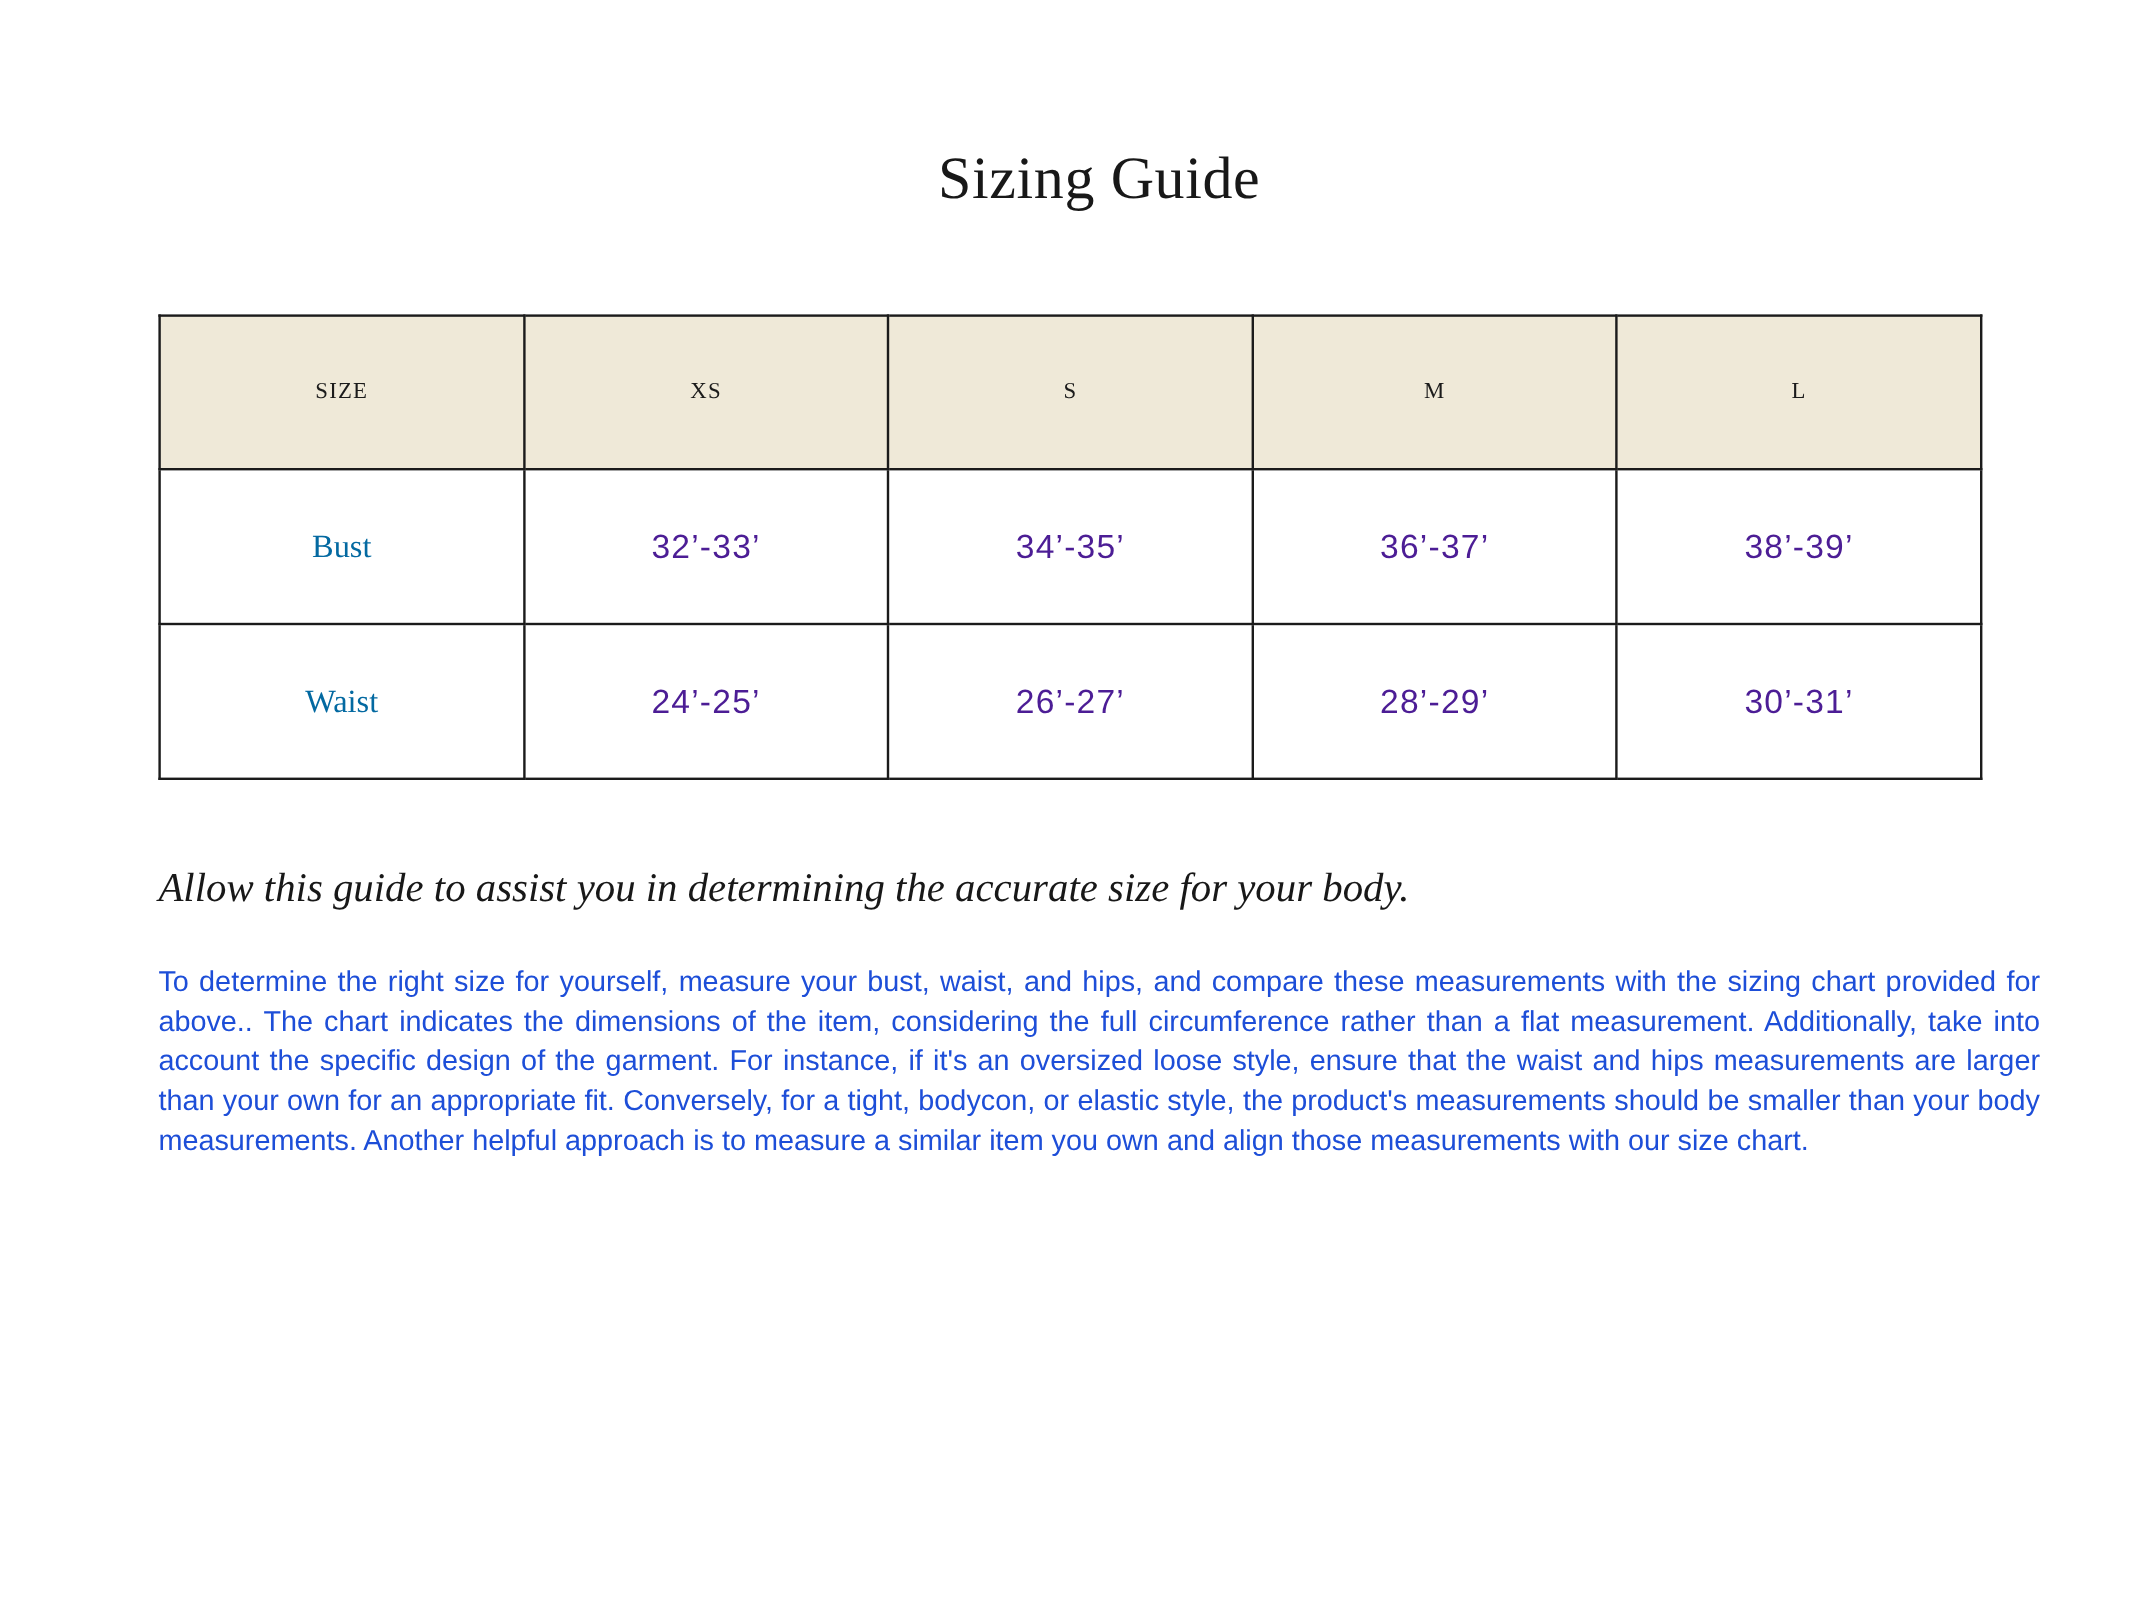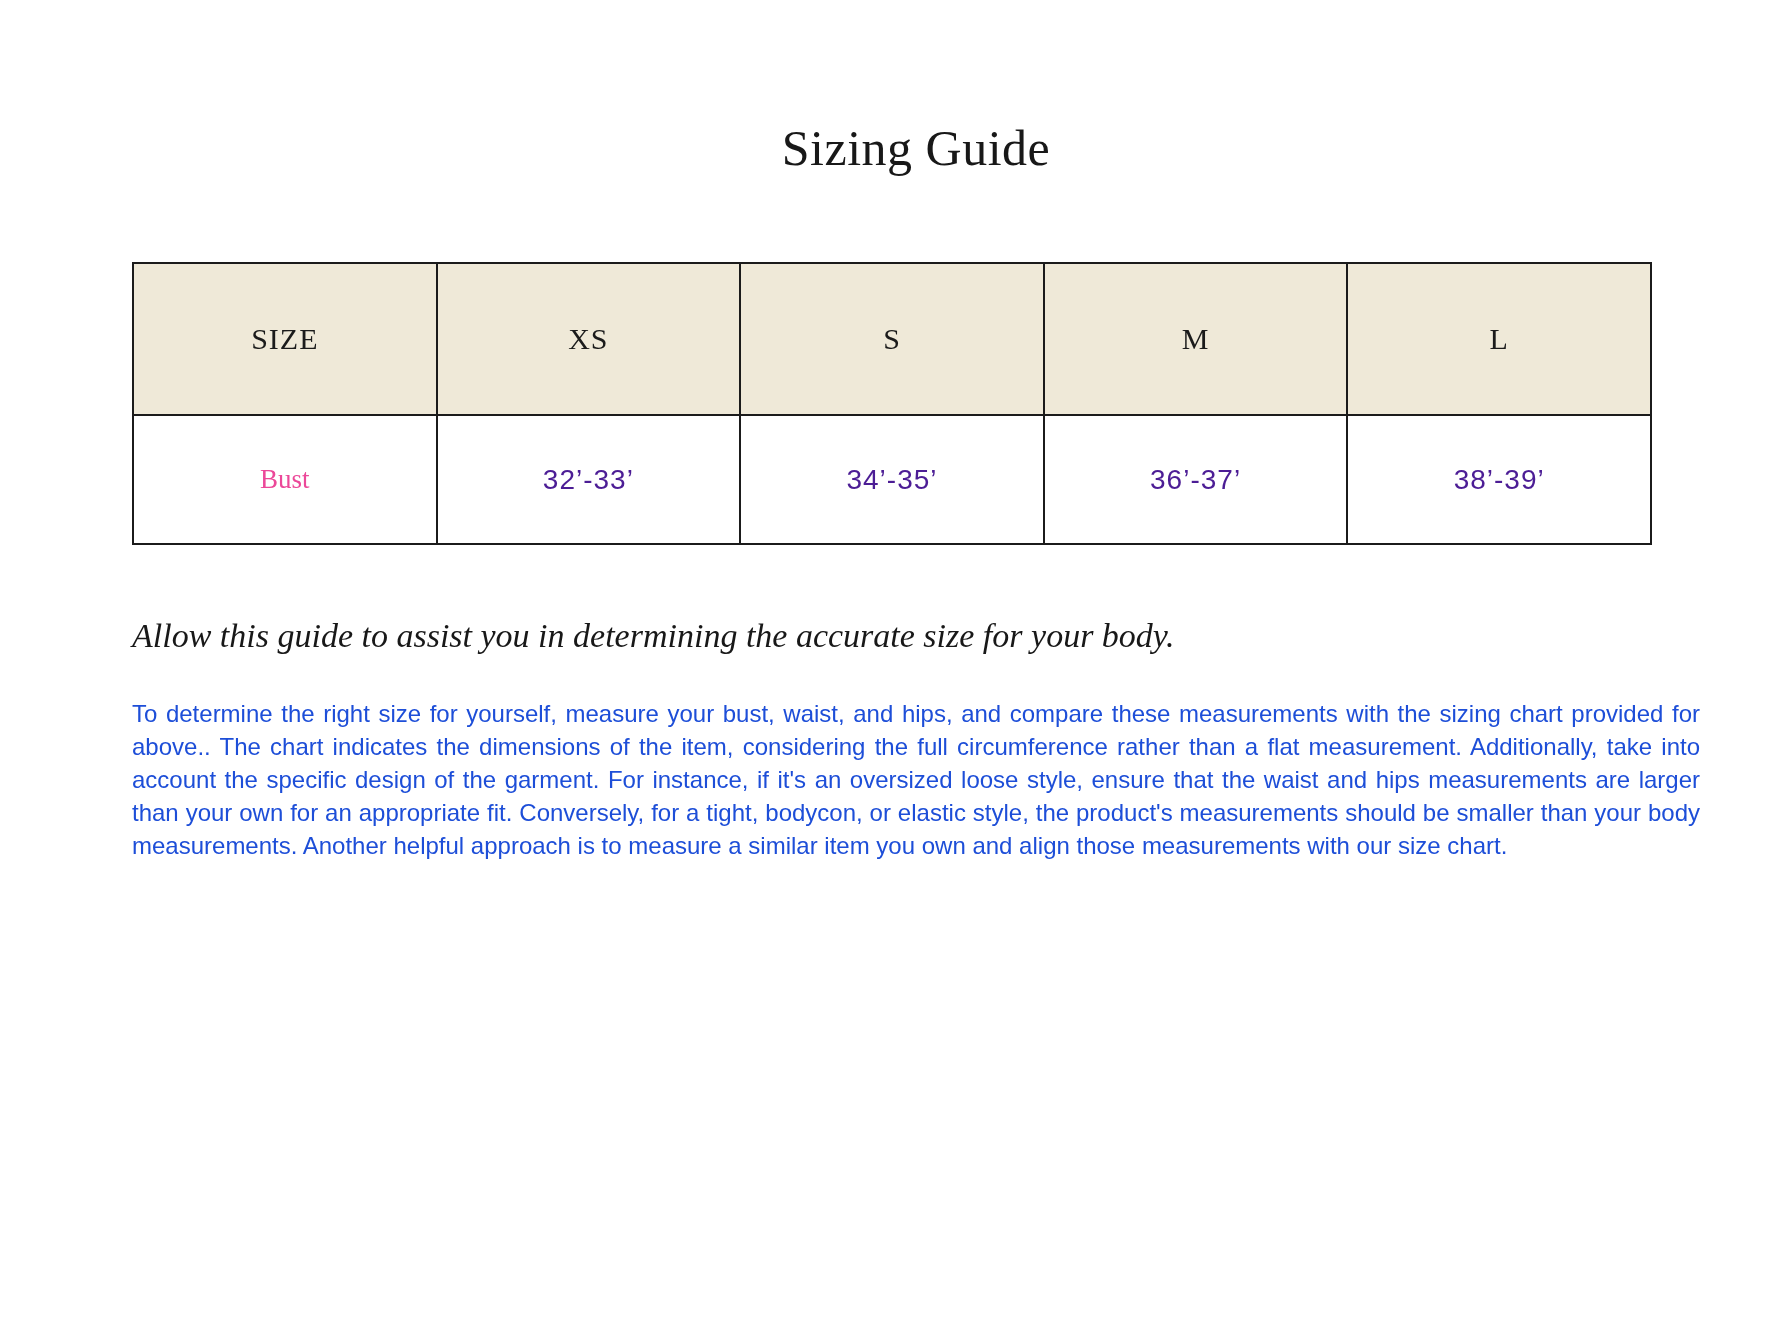--- a/index.html
+++ b/index.html
@@ -34,37 +34,37 @@
     table-layout: fixed;
   }
   table.sizing-table th,
   table.sizing-table td {
     border: 2px solid #1b1b1b;
     text-align: center;
     vertical-align: middle;
     width: 20%;
   }
   table.sizing-table th {
-    height: 152px;
+    height: 128px;
     background: #efe9d8;
     font-family: "Liberation Serif", serif;
     font-weight: 400;
-    font-size: 30px;
+    font-size: 19px;
     letter-spacing: 1px;
     color: #1b1b1b;
   }
   table.sizing-table td {
     height: 129px;
     background: #ffffff;
   }
   td.row-label {
     font-family: "Liberation Serif", serif;
     font-weight: 400;
     font-size: 27px;
-    color: #ec4899;
+    color: #0369a1;
     border-radius: 32px;
   }
   td.size-value {
     font-family: "Liberation Sans", sans-serif;
     font-size: 28px;
     letter-spacing: 1px;
     color: #4c1d95;
   }
   .intro-text {
     margin-top: 70px;
@@ -116,20 +116,27 @@
       </tr>
     </thead>
     <tbody>
       <tr>
         <td class="row-label">Bust</td>
         <td class="size-value">32’-33’</td>
         <td class="size-value">34’-35’</td>
         <td class="size-value">36’-37’</td>
         <td class="size-value">38’-39’</td>
       </tr>
+      <tr>
+        <td class="row-label">Waist</td>
+        <td class="size-value">24’-25’</td>
+        <td class="size-value">26’-27’</td>
+        <td class="size-value">28’-29’</td>
+        <td class="size-value">30’-31’</td>
+      </tr>
     </tbody>
   </table>
 
   <p class="intro-text">Allow this guide to assist you in determining the accurate size for your body.</p>
 
   <p class="body-text">To determine the right size for yourself, measure your bust, waist, and hips, and compare these measurements with the sizing chart provided for above.. The chart indicates the dimensions of the item, considering the full circumference rather than a flat measurement. Additionally, take into account the specific design of the garment. For instance, if it's an oversized loose style, ensure that the waist and hips measurements are larger than your own for an appropriate fit. Conversely, for a tight, bodycon, or elastic style, the product's measurements should be smaller than your body measurements. Another helpful approach is to measure a similar item you own and align those measurements with our size chart.</p>
 
 
 </div>
 

